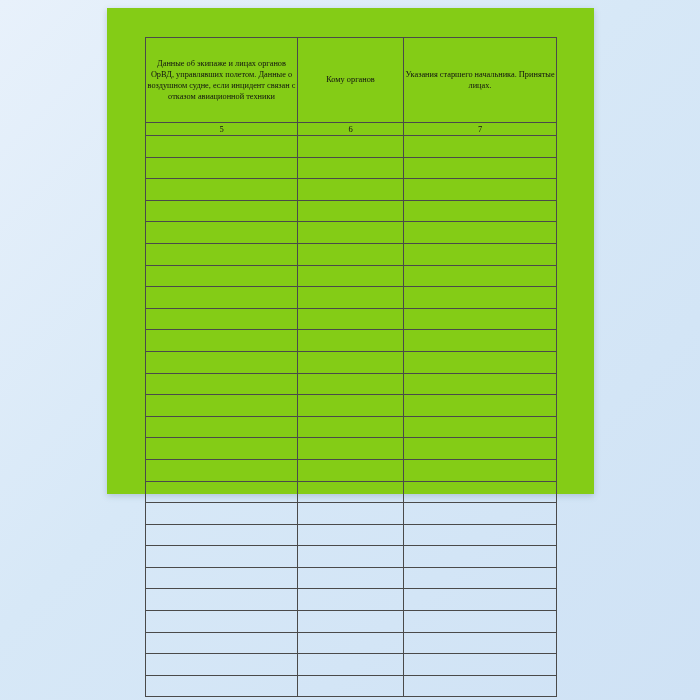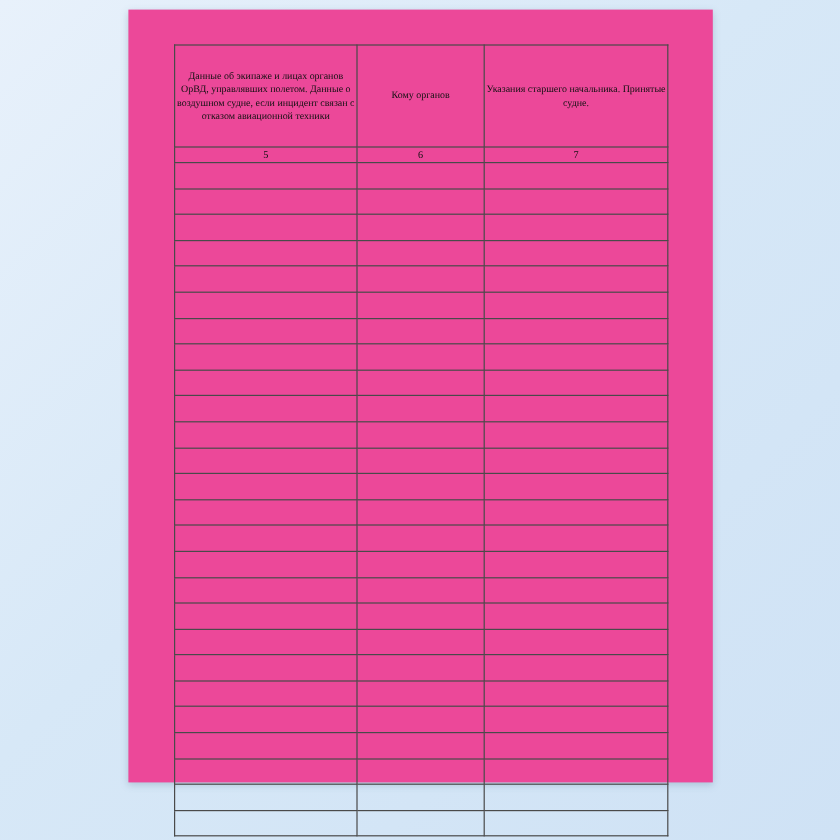--- a/index.html
+++ b/index.html
@@ -18,22 +18,22 @@
     left: 0; top: 0;
     width: 700px;
     height: 700px;
     background: linear-gradient(135deg, #e8f1fb 0%, #d7e8f7 45%, #cfe2f5 100%);
   }
   #page {
     position: absolute;
     left: 107px;
     top: 8px;
     width: 487px;
-    height: 644px;
-    background: #ec4899;
+    height: 486px;
+    background: #84cc16;
     box-shadow: 0 2px 6px rgba(80,110,140,0.28);
   }
   #table {
     position: absolute;
     left: 38px;
     top: 29px;
     width: 411px;
     border-collapse: collapse;
     table-layout: fixed;
   }
@@ -74,21 +74,21 @@
   <table id="table">
     <colgroup>
       <col class="col1">
       <col class="col2">
       <col class="col3">
     </colgroup>
     <thead>
       <tr>
         <th class="head-cell c1">Данные об экипаже и лицах органов ОрВД, управлявших полетом. Данные о воздушном судне, если инцидент связан с отказом авиационной техники</th>
         <th class="head-cell">Кому органов</th>
-        <th class="head-cell">Указания старшего начальника. Принятые судне.</th>
+        <th class="head-cell">Указания старшего начальника. Принятые лицах.</th>
       </tr>
       <tr>
         <td class="num-cell">5</td>
         <td class="num-cell">6</td>
         <td class="num-cell">7</td>
       </tr>
     </thead>
     <tbody id="tbody">
         <tr>
           <td class="body-cell"></td>

